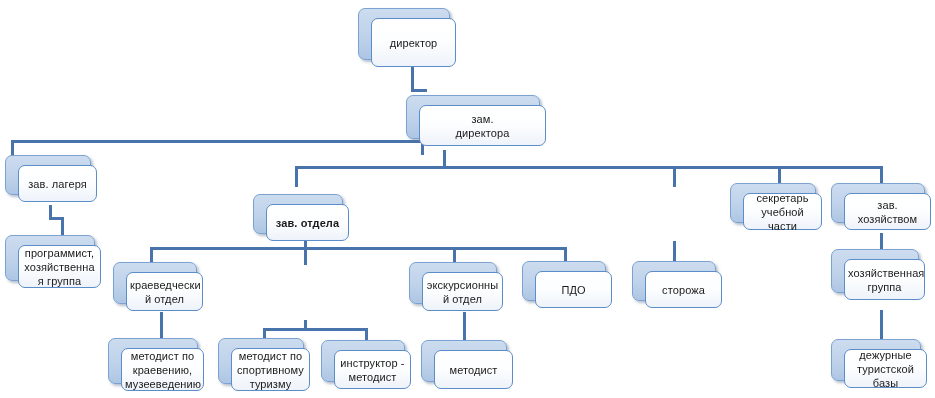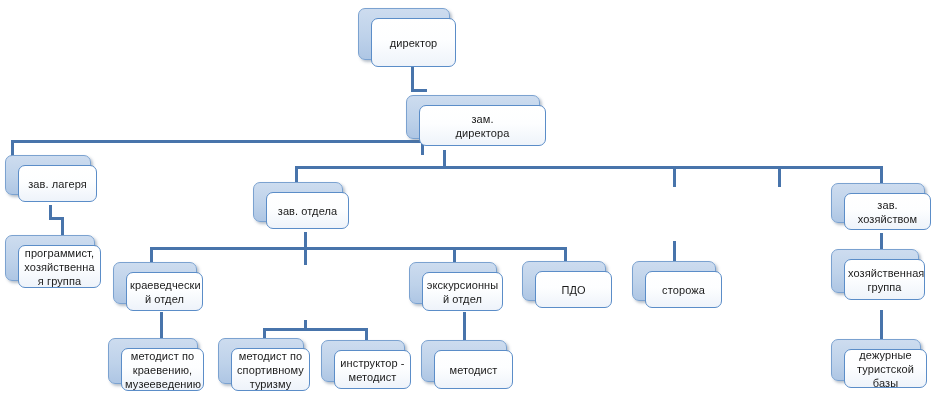--- a/index.html
+++ b/index.html
@@ -108,28 +108,35 @@
     </div>
   </div>
 
   <div class="node off" style="left:5px;top:155px;width:84px;height:38px;">
     <div class="plate"></div>
     <div class="face">
       <span class="txt">зав. лагеря</span>
     </div>
   </div>
 
-  <div class="node off" style="left:253px;top:182px;width:88px;height:38px;">
+  <div class="node off" style="left:253px;top:194px;width:88px;height:38px;font-weight:bold;">
     <div class="plate"></div>
     <div class="face">
       <span class="txt">зав. отдела</span>
     </div>
   </div>
 
 
+  <div class="node off" style="left:730px;top:183px;width:84px;height:38px;">
+    <div class="plate"></div>
+    <div class="face">
+      <span class="txt">секретарь
+учебной части</span>
+    </div>
+  </div>
 
   <div class="node off" style="left:831px;top:183px;width:92px;height:38px;">
     <div class="plate"></div>
     <div class="face">
       <span class="txt">зав. хозяйством</span>
     </div>
   </div>
 
   <div class="node off" style="left:5px;top:235px;width:88px;height:44px;">
     <div class="plate"></div>

